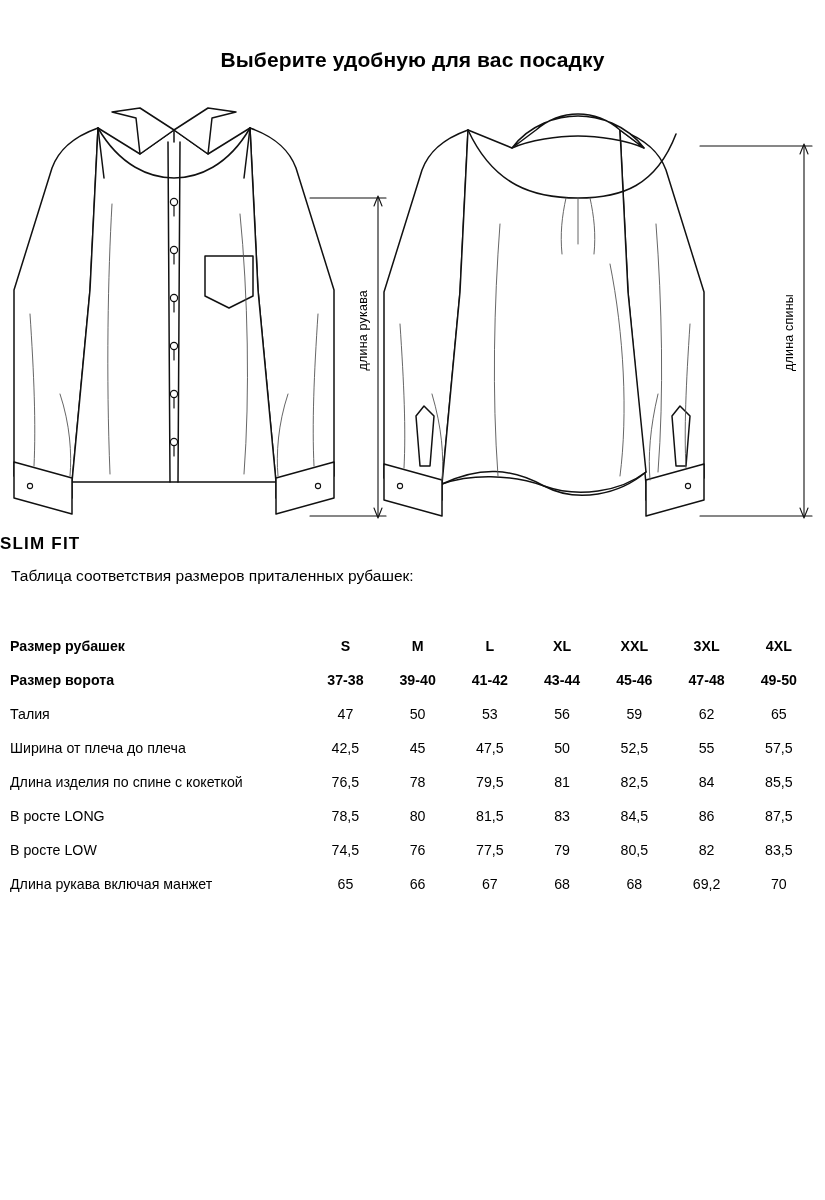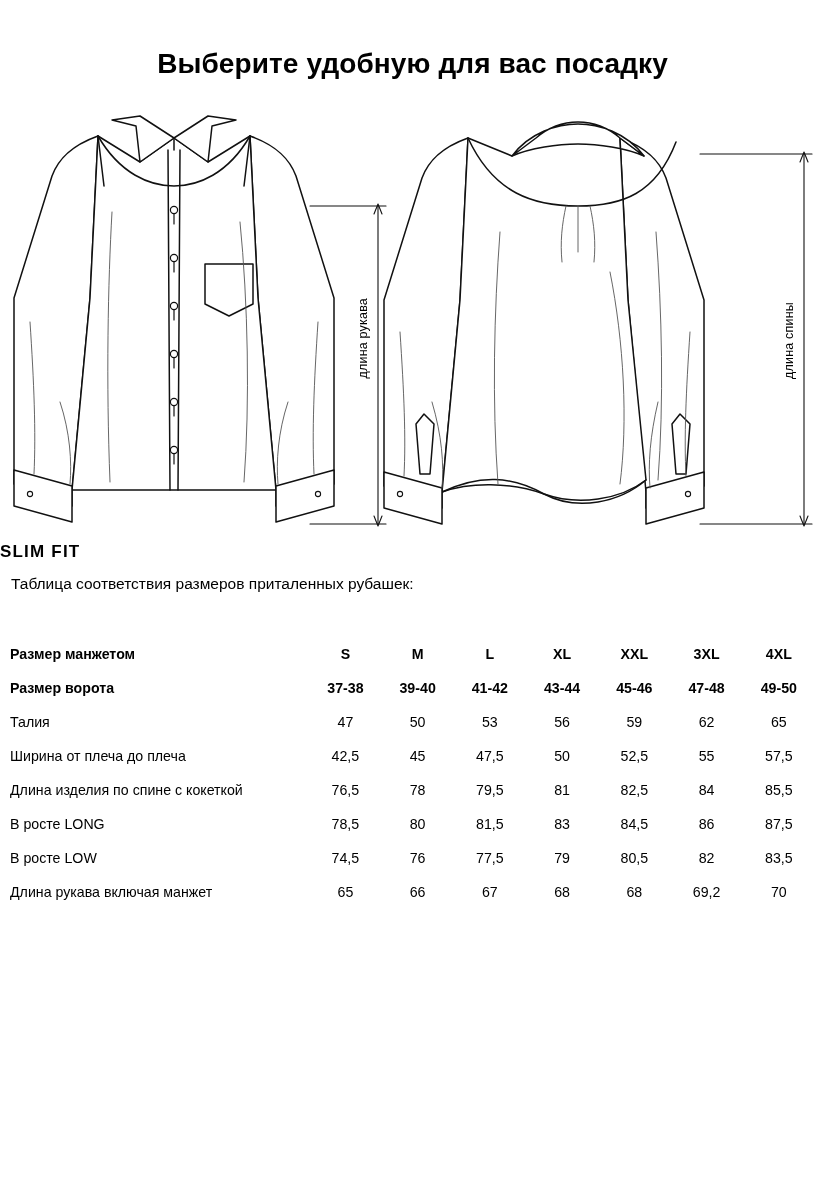--- a/index.html
+++ b/index.html
@@ -8,21 +8,21 @@
     width: 825px;
     height: 1200px;
     background: #ffffff;
     font-family: "Liberation Sans", sans-serif;
     color: #000000;
     position: relative;
     overflow: hidden;
   }
   .page-title {
     text-align: center;
-    font-size: 28px;
+    font-size: 21px;
     font-weight: bold;
     margin: 0;
     padding-top: 48px;
     letter-spacing: 0.1px;
   }
   .illustration {
     position: relative;
     width: 825px;
     height: 440px;
     margin-top: 22px;
@@ -225,21 +225,21 @@
   <div class="vlabel" style="left:356px; top:196px;">длина рукава</div>
   <div class="vlabel" style="left:782px; top:200px;">длина спины</div>
 </div>
 
 <h2 class="fit-name">SLIM FIT</h2>
 <p class="fit-sub">Таблица соответствия размеров приталенных рубашек:</p>
 
 <table class="size-table">
   <thead>
     <tr class="header-row">
-      <th class="rowhead">Размер манжетом</th>
+      <th class="rowhead">Размер рубашек</th>
       <th class="col-s">S</th>
       <th class="col-s">M</th>
       <th class="col-s">L</th>
       <th class="col-s">XL</th>
       <th class="col-s">XXL</th>
       <th class="col-s">3XL</th>
       <th class="col-s">4XL</th>
     </tr>
   </thead>
   <tbody>

